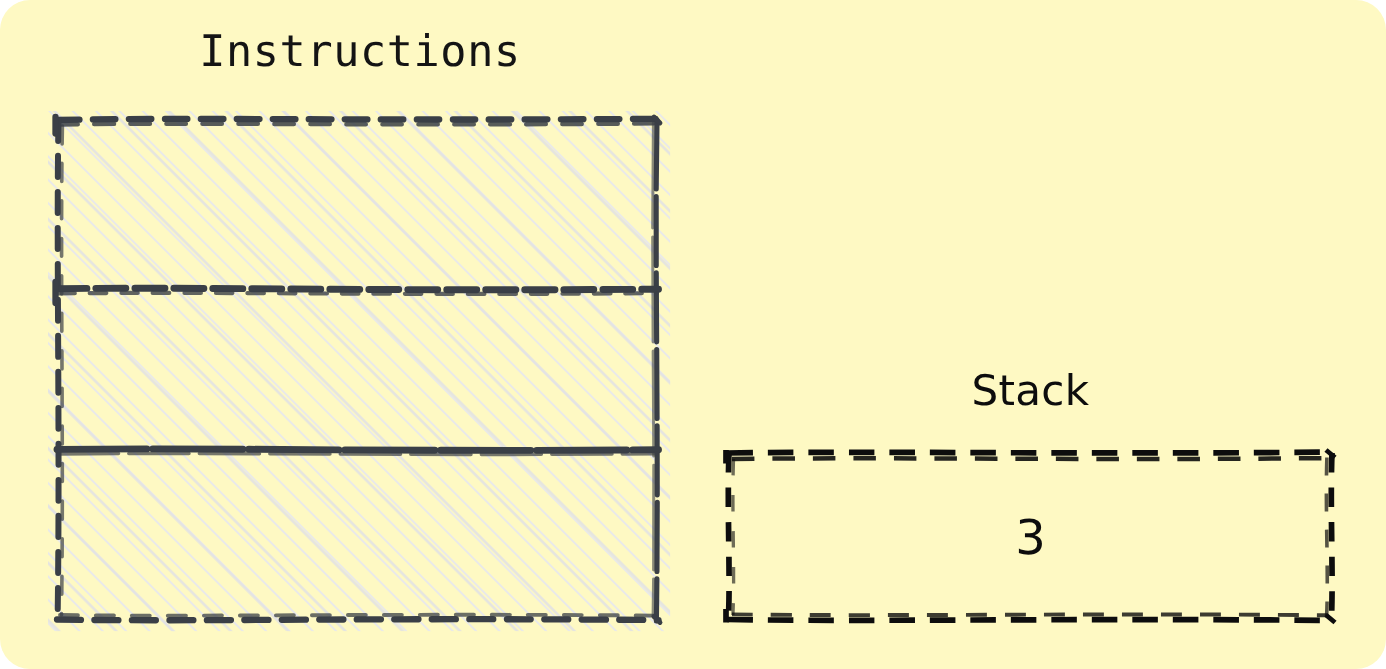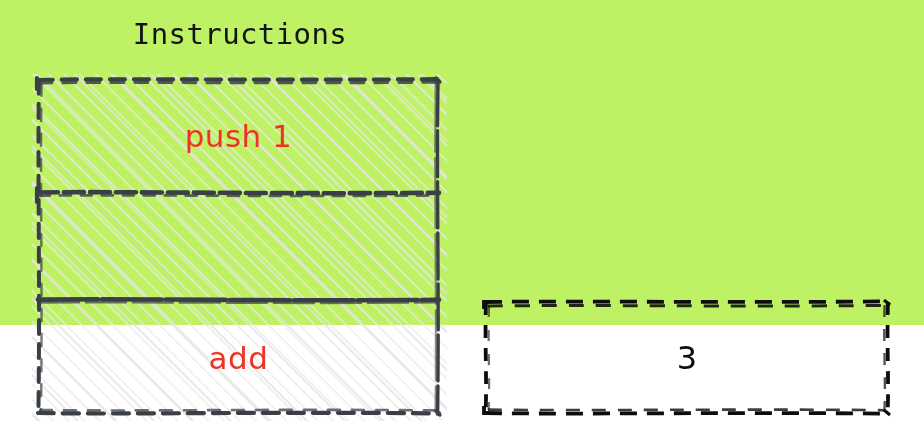--- a/index.html
+++ b/index.html
@@ -11,22 +11,23 @@
   body {
     width: 924px;
     height: 446px;
     overflow: hidden;
     font-family: "DejaVu Sans", sans-serif;
   }
 
   #canvas {
     position: relative;
     width: 924px;
-    height: 325px;
-    background: #bef264;
+    height: 446px;
+    background: #fef9c3;
+    border-radius: 20px;
   }
 
   
   .panel-title {
     position: absolute;
     color: #111111;
     white-space: nowrap;
     user-select: none;
   }
   #instructions-title {
@@ -168,30 +169,25 @@
         <path d="M 1 221.6 C 95 220.2, 215 223.4, 402 221.8" stroke-width="4.6" stroke-dasharray="60 4"></path>
         <path d="M 2 224.6 C 110 223.4, 230 226, 401 224.4" stroke-width="2.4" stroke-dasharray="40 7" opacity="0.7"></path>
 
         <path d="M 0 0 L 0 11" stroke-width="4.2"></path>
         <path d="M 0 110 L 0 124" stroke-width="4.2"></path>
         <path d="M 399 0 L 403 4" stroke-width="3.2"></path>
         <path d="M 399 333 L 403 337" stroke-width="3.2"></path>
       </g>
     </svg>
 
-    <div class="instr-row" id="instr-row-0">
-      <span class="instr-row-label">push 1</span>
-    </div>
-
-
-    <div class="instr-row" id="instr-row-2">
-      <span class="instr-row-label">add</span>
-    </div>
+
+
   </div>
 
+  <div class="panel-title" id="stack-title">Stack</div>
 
   <div class="sketch-box" id="stack-box">
 
     <svg width="406" height="115" viewBox="0 0 406 115" xmlns="http://www.w3.org/2000/svg" aria-hidden="true">
       <g fill="none" stroke="#0d0d0d" stroke-linecap="butt">
 
         <path d="M 1 2 C 100 0.6, 230 3, 404 1.4" stroke-width="3.8" stroke-dasharray="17 10"></path>
         <path d="M 4 6 C 110 4.6, 240 7, 402 5.4" stroke-width="3.0" stroke-dasharray="15 12" opacity="0.9"></path>
 
         <path d="M 2 2 C 0.6 40, 3 80, 1.6 113" stroke-width="3.8" stroke-dasharray="13 10"></path>

